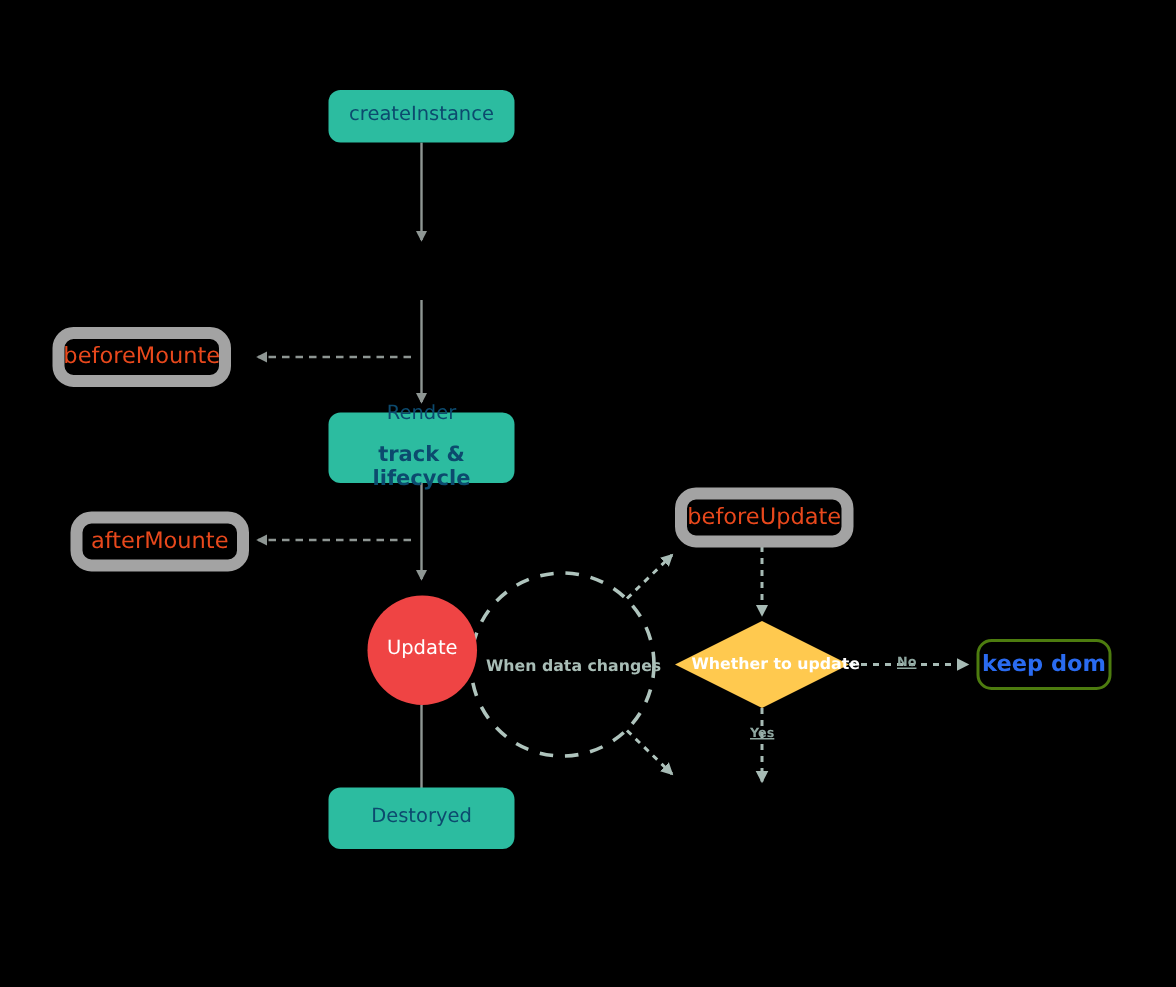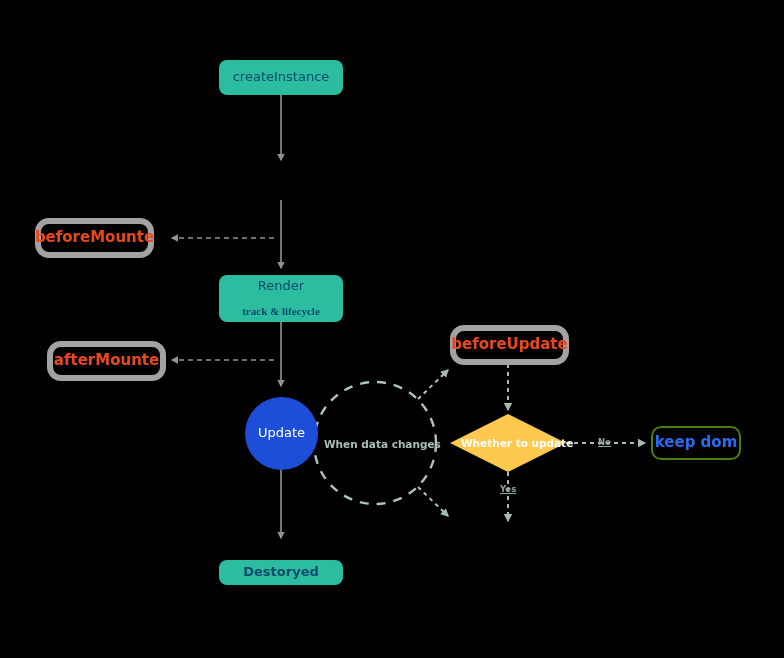--- a/index.html
+++ b/index.html
@@ -35,38 +35,37 @@
     text-align: center;
     line-height: 1.15;
   }
   .node-solid {
     background: #2CBCA0;
     border-radius: 8px;
     color: #0c4a6e;
     font-size: 13px;
   }
   .node-solid .sub {
-    font-size: 11px;
+    font-size: 14px;
     margin-top: 11px;
     font-weight: 600;
-    font-family: Liberation Serif, serif;
   }
   .node-circle {
-    background: #1d4ed8;
+    background: #ef4444;
     border-radius: 50%;
     color: #FFFFFF;
     font-size: 13px;
   }
   .node-outline-red {
     background: transparent;
-    border: 6px solid #a3a3a3;
+    border: 8px solid #a3a3a3;
     border-radius: 14px;
     color: #E8481C;
     font-size: 15px;
-    font-weight: 700;
+    font-weight: 400;
   }
   .node-outline-blue {
     background: transparent;
     border: 2px solid #4d7c0f;
     border-radius: 10px;
     color: #2A6BF0;
     font-size: 15px;
     font-weight: 600;
   }
   .diamond-label {
@@ -144,21 +143,21 @@
 
   <div class="node node-solid" style="left:219px; top:275px; width:124px; height:47px;">
     <span>Render</span>
     <span class="sub">track &amp; lifecycle</span>
   </div>
 
   <div class="node node-circle" style="left:245px; top:397px; width:73px; height:73px;">
     <span>Update</span>
   </div>
 
-  <div class="node node-solid" style="left:219px; top:560px; width:124px; height:25px;font-weight:bold;">
+  <div class="node node-solid" style="left:219px; top:525px; width:124px; height:41px;">
     <span>Destoryed</span>
   </div>
 
   <div class="node node-outline-red" style="left:35px; top:218px; width:119px; height:40px;">
     <span>beforeMounte</span>
   </div>
 
   <div class="node node-outline-red" style="left:47px; top:341px; width:119px; height:40px;">
     <span>afterMounte</span>
   </div>

